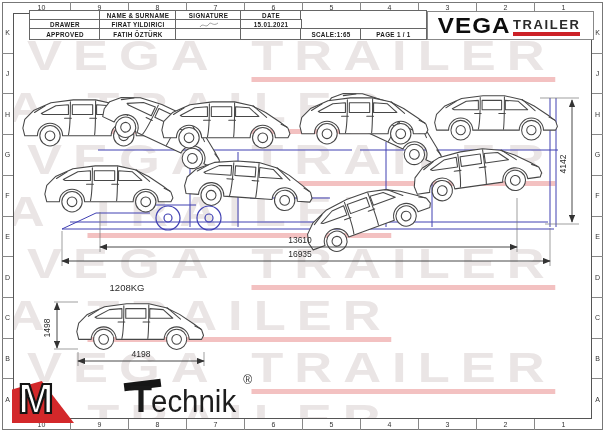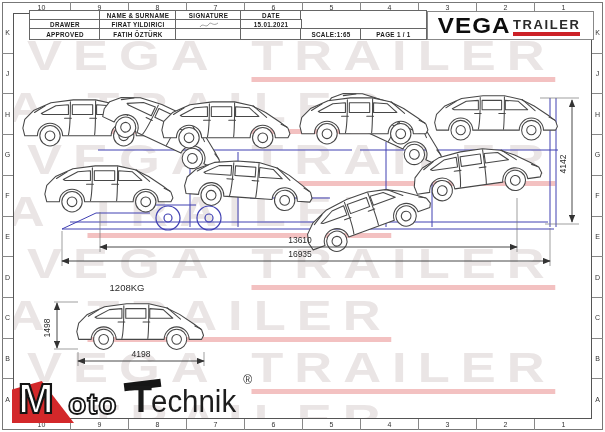--- a/index.html
+++ b/index.html
@@ -270,20 +270,19 @@
     <span class="vega-big">VEGA</span>
     <span class="trailer-wrap">
       <span class="trailer-big">TRAILER</span>
       <span class="trailer-bar" style="background: rgb(204, 33, 39);"></span>
     </span>
   </div>
 
   <div class="moto">
     <div class="moto-red" style="background: rgb(211, 40, 42);"></div>
     <span class="moto-m">M</span>
-    <span class="moto-oto">oto</span>
     <div class="moto-tbar"></div>
     <span class="moto-t">T</span>
     <span class="moto-echnik">echnik</span>
     <span class="moto-reg">®</span>
   </div>
 
 </div>
 
 </body></html>

